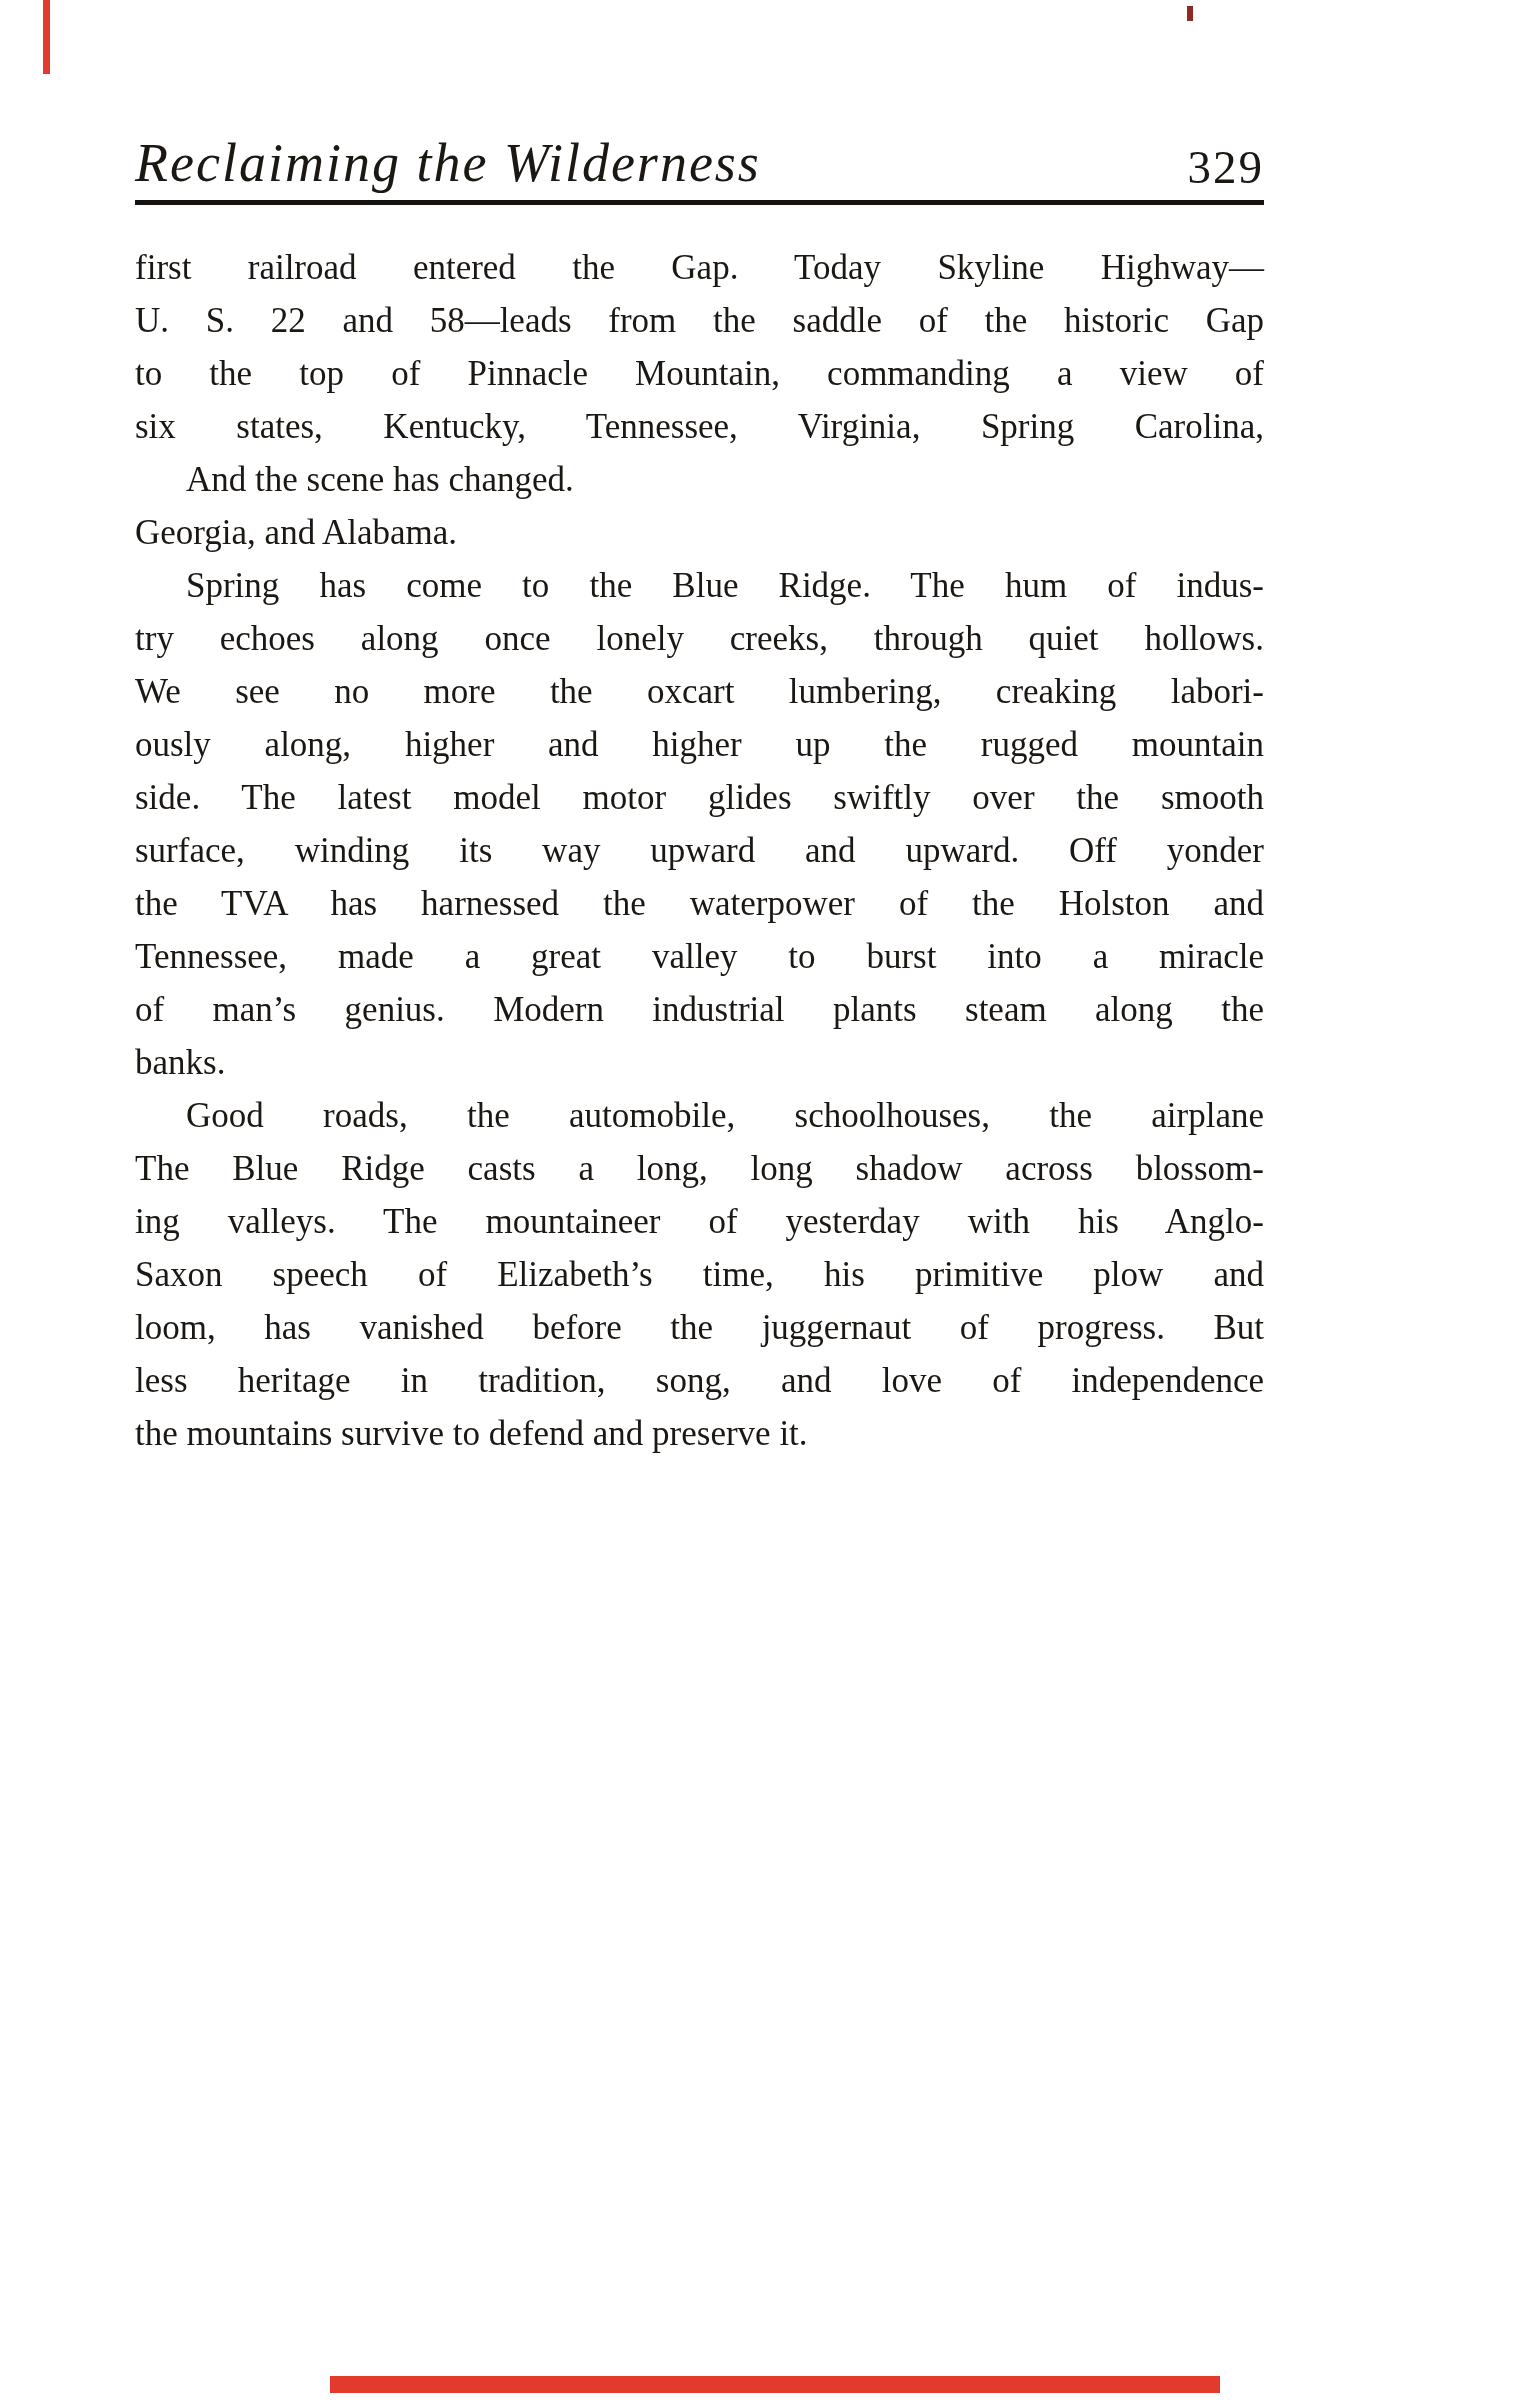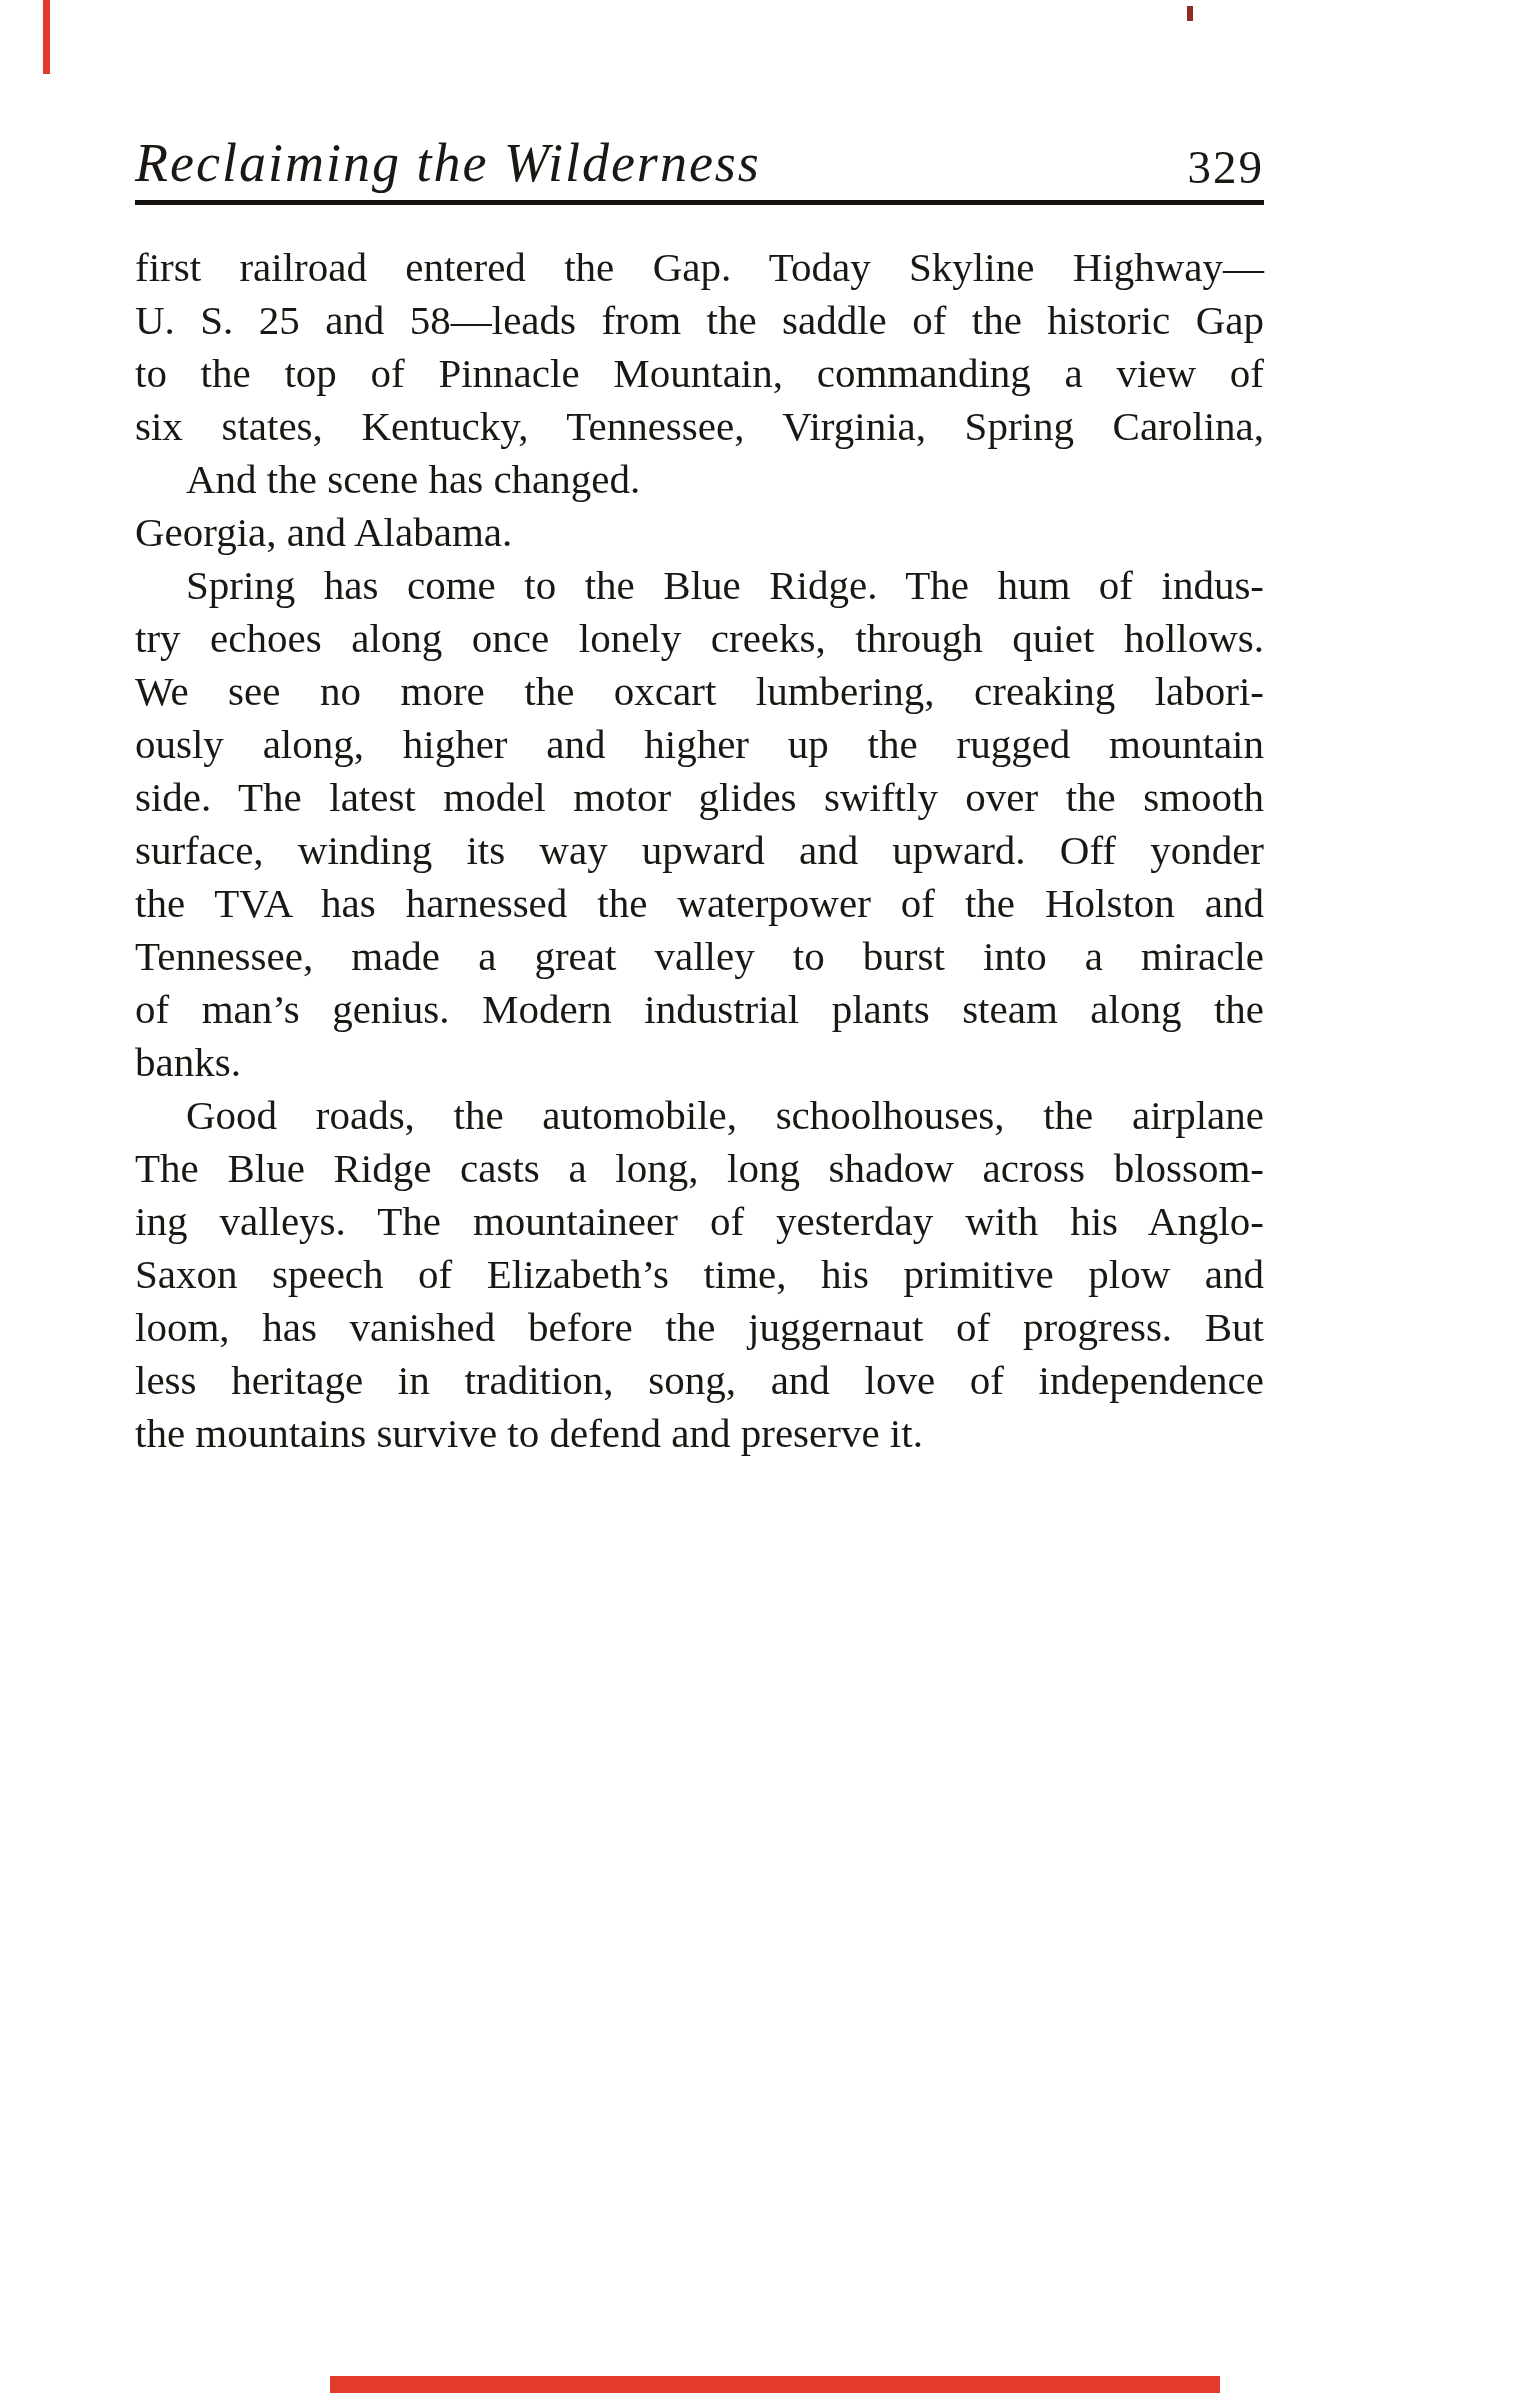--- a/index.html
+++ b/index.html
@@ -49,21 +49,21 @@
     width: 1129px;
     height: 4.9px;
     background: #15120f;
   }
   
   .page-body {
     position: absolute;
     left: 135px;
     top: 241px;
     width: 1129px;
-    font-size: 41px;
+    font-size: 35px;
     line-height: 53px;
   }
   .line {
     height: 53px;
     text-align: justify;
     text-align-last: justify;
     white-space: nowrap;
   }
   .line.no-just {
     text-align-last: left;
@@ -105,21 +105,21 @@
 
   <header class="running-header">
     <span class="running-title">Reclaiming the Wilderness</span>
     <span class="folio">329</span>
   </header>
 
   <div class="header-rule"></div>
 
   <main class="page-body">
       <div class="line">first railroad entered the Gap. Today Skyline Highway—</div>
-      <div class="line">U. S. 25 and 58—leads from the saddle of the historic Gap</div>
+      <div class="line">U. S. 22 and 58—leads from the saddle of the historic Gap</div>
       <div class="line">to the top of Pinnacle Mountain, commanding a view of</div>
       <div class="line">six states, Kentucky, Tennessee, Virginia, Spring Carolina,</div>
       <div class="line indent no-just">And the scene has changed.</div>
       <div class="line no-just">Georgia, and Alabama.</div>
       <div class="line indent">Spring has come to the Blue Ridge. The hum of indus-</div>
       <div class="line">try echoes along once lonely creeks, through quiet hollows.</div>
       <div class="line">We see no more the oxcart lumbering, creaking labori-</div>
       <div class="line">ously along, higher and higher up the rugged mountain</div>
       <div class="line">side. The latest model motor glides swiftly over the smooth</div>
       <div class="line">surface, winding its way upward and upward. Off yonder</div>

